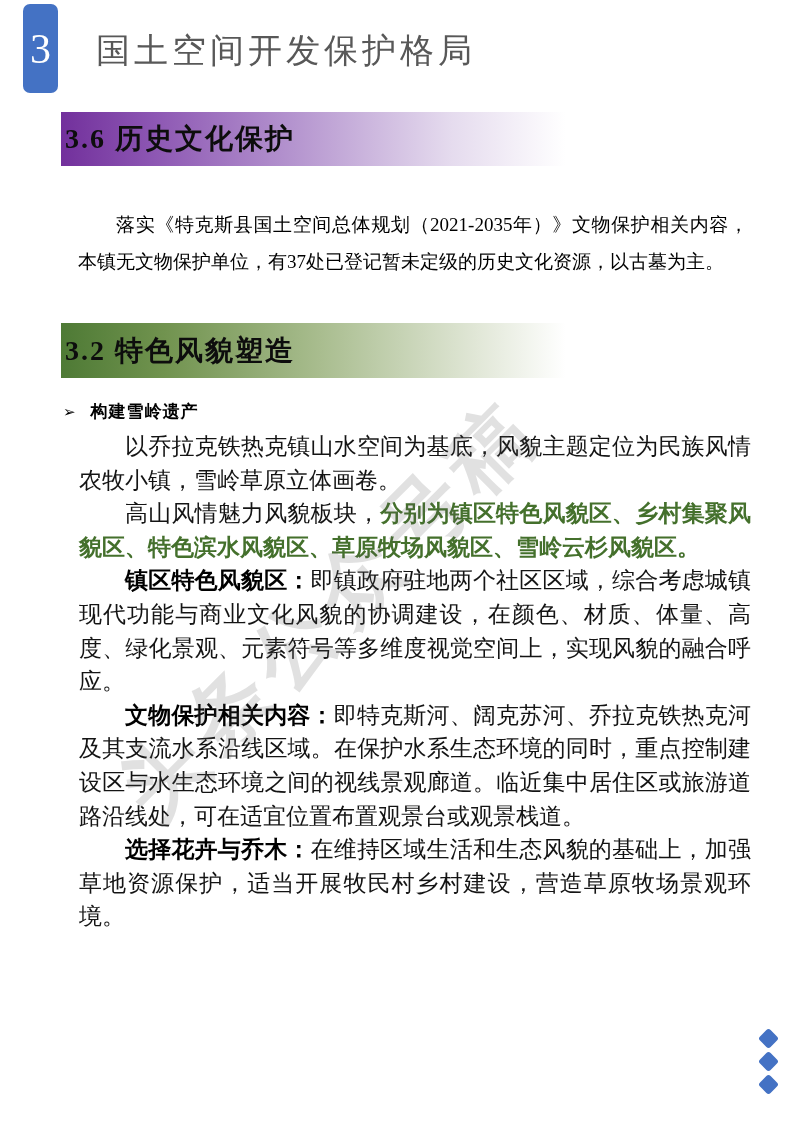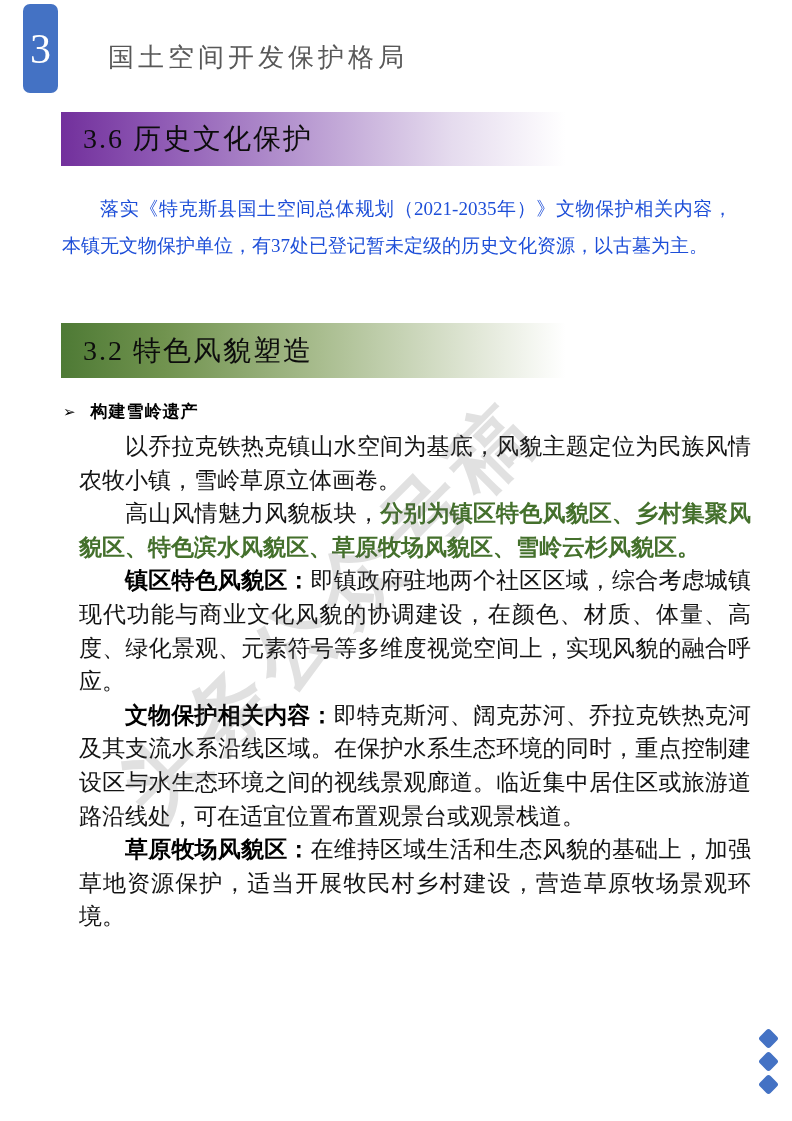--- a/index.html
+++ b/index.html
@@ -8,43 +8,43 @@
     font-family:"Liberation Serif","DejaVu Serif",serif;color:#1f1f1f;
   }
   
   .chapter-badge{
     position:absolute;left:23px;top:4px;width:35px;height:89px;
     background:#4472c4;border-radius:7px;
     display:flex;align-items:center;justify-content:center;
     color:#ffffff;font-size:42px;line-height:1;
   }
   .chapter-title{
-    position:absolute;left:92px;top:24px;margin:16px;
-    font-size:26px;font-weight:400;color:#585858;letter-spacing:4px;white-space:nowrap;
+    position:absolute;left:92px;top:24px;margin:4px;
+    font-size:34px;font-weight:400;color:#585858;letter-spacing:4px;white-space:nowrap;
   }
   
   .banner{
     position:absolute;left:61px;height:54px;width:520px;
     display:flex;align-items:center;
-    font-size:28px;font-weight:400;color:#0d0d0d;letter-spacing:2px;
-    padding-left:22px;box-sizing:border-box;white-space:nowrap;
+    font-size:28px;font-weight:700;color:#0d0d0d;letter-spacing:2px;
+    padding-left:4px;box-sizing:border-box;white-space:nowrap;
   }
   .banner.purple{
     top:112px;
     background:linear-gradient(to right,#72309c 0%,#8d57b3 18%,#b595cf 45%,#e5dbee 75%,#ffffff 97%);
   }
   .banner.green{
     top:323px;height:55px;
     background:linear-gradient(to right,#4e7a35 0%,#71934f 20%,#a9bd8f 50%,#e1e7d7 80%,#ffffff 97%);
   }
   
   .para36{
-    position:absolute;left:62px;top:190px;width:670px;margin:0;
+    position:absolute;left:62px;top:190px;width:670px;margin:16px;
     font-size:19px;line-height:37px;text-align:justify;text-indent:2em;
-    color:#1d4ed8;
+    color:#000000;
   }
   .bullet-line{
     position:absolute;left:63px;top:400px;
     display:flex;align-items:center;gap:14px;
     font-size:17px;font-weight:700;color:#000000;letter-spacing:1px;
   }
   .bullet-line .marker{font-size:15px;font-weight:400;}
   .paras{
     position:absolute;left:62px;top:430px;width:672px;
     font-size:23px;line-height:33.6px;text-align:justify;color:#141414;margin-left:17px;
@@ -91,21 +91,21 @@
   <div class="bullet-line">
     <span class="marker">➢</span>
     <span>构建雪岭遗产</span>
   </div>
 
   <div class="paras">
     <p><span>以乔拉克铁热克镇山水空间为基底，风貌主题定位为民族风情农牧小镇，雪岭草原立体画卷。</span></p>
     <p><span>高山风情魅力风貌板块，</span><span class="green-em">分别为镇区特色风貌区、乡村集聚风貌区、特色滨水风貌区、草原牧场风貌区、雪岭云杉风貌区。</span></p>
     <p><span class="lead">镇区特色风貌区：</span><span>即镇政府驻地两个社区区域，综合考虑城镇现代功能与商业文化风貌的协调建设，在颜色、材质、体量、高度、绿化景观、元素符号等多维度视觉空间上，实现风貌的融合呼应。</span></p>
     <p><span class="lead">文物保护相关内容：</span><span>即特克斯河、阔克苏河、乔拉克铁热克河及其支流水系沿线区域。在保护水系生态环境的同时，重点控制建设区与水生态环境之间的视线景观廊道。临近集中居住区或旅游道路沿线处，可在适宜位置布置观景台或观景栈道。</span></p>
-    <p><span class="lead">草原牧场风貌区：</span><span>在维持区域生活和生态风貌的基础上，加强草地资源保护，适当开展牧民村乡村建设，营造草原牧场景观环境。</span></p>
+    <p><span class="lead">选择花卉与乔木：</span><span>在维持区域生活和生态风貌的基础上，加强草地资源保护，适当开展牧民村乡村建设，营造草原牧场景观环境。</span></p>
   </div>
 
   <div class="watermark">头条公众号稿</div>
 
   <div class="diamonds">
     <div class="diamond"></div>
     <div class="diamond"></div>
     <div class="diamond"></div>
   </div>
 

